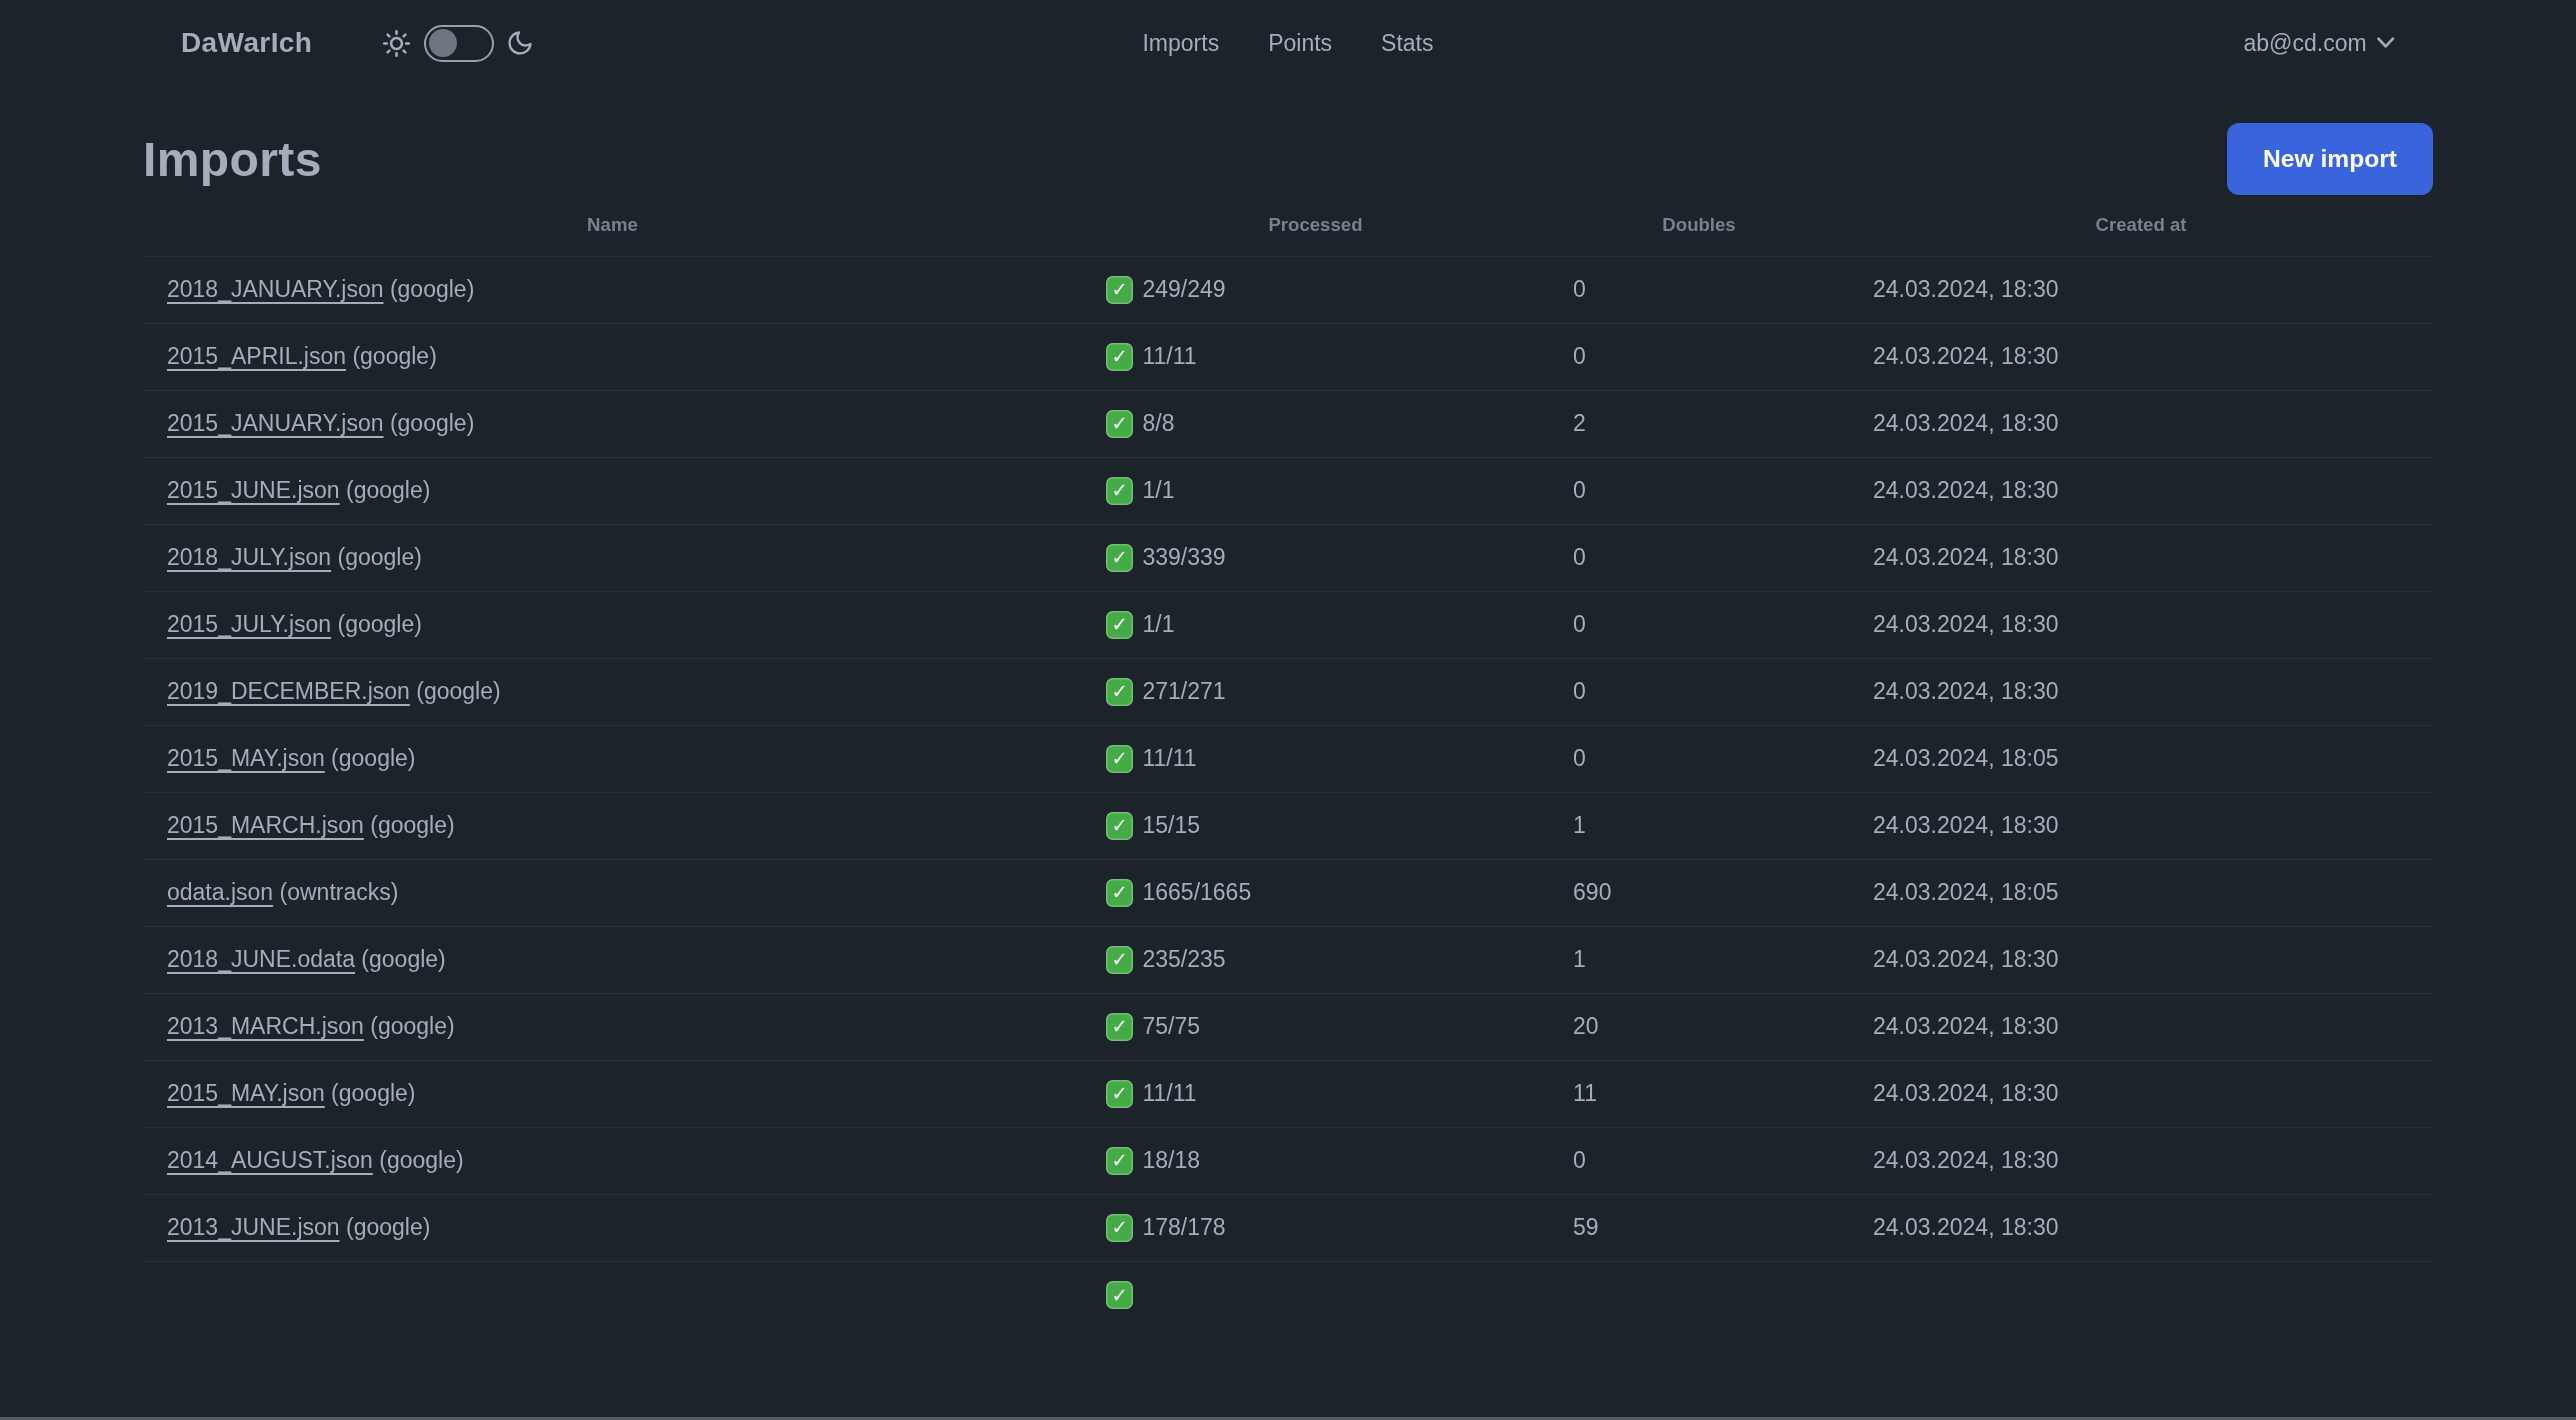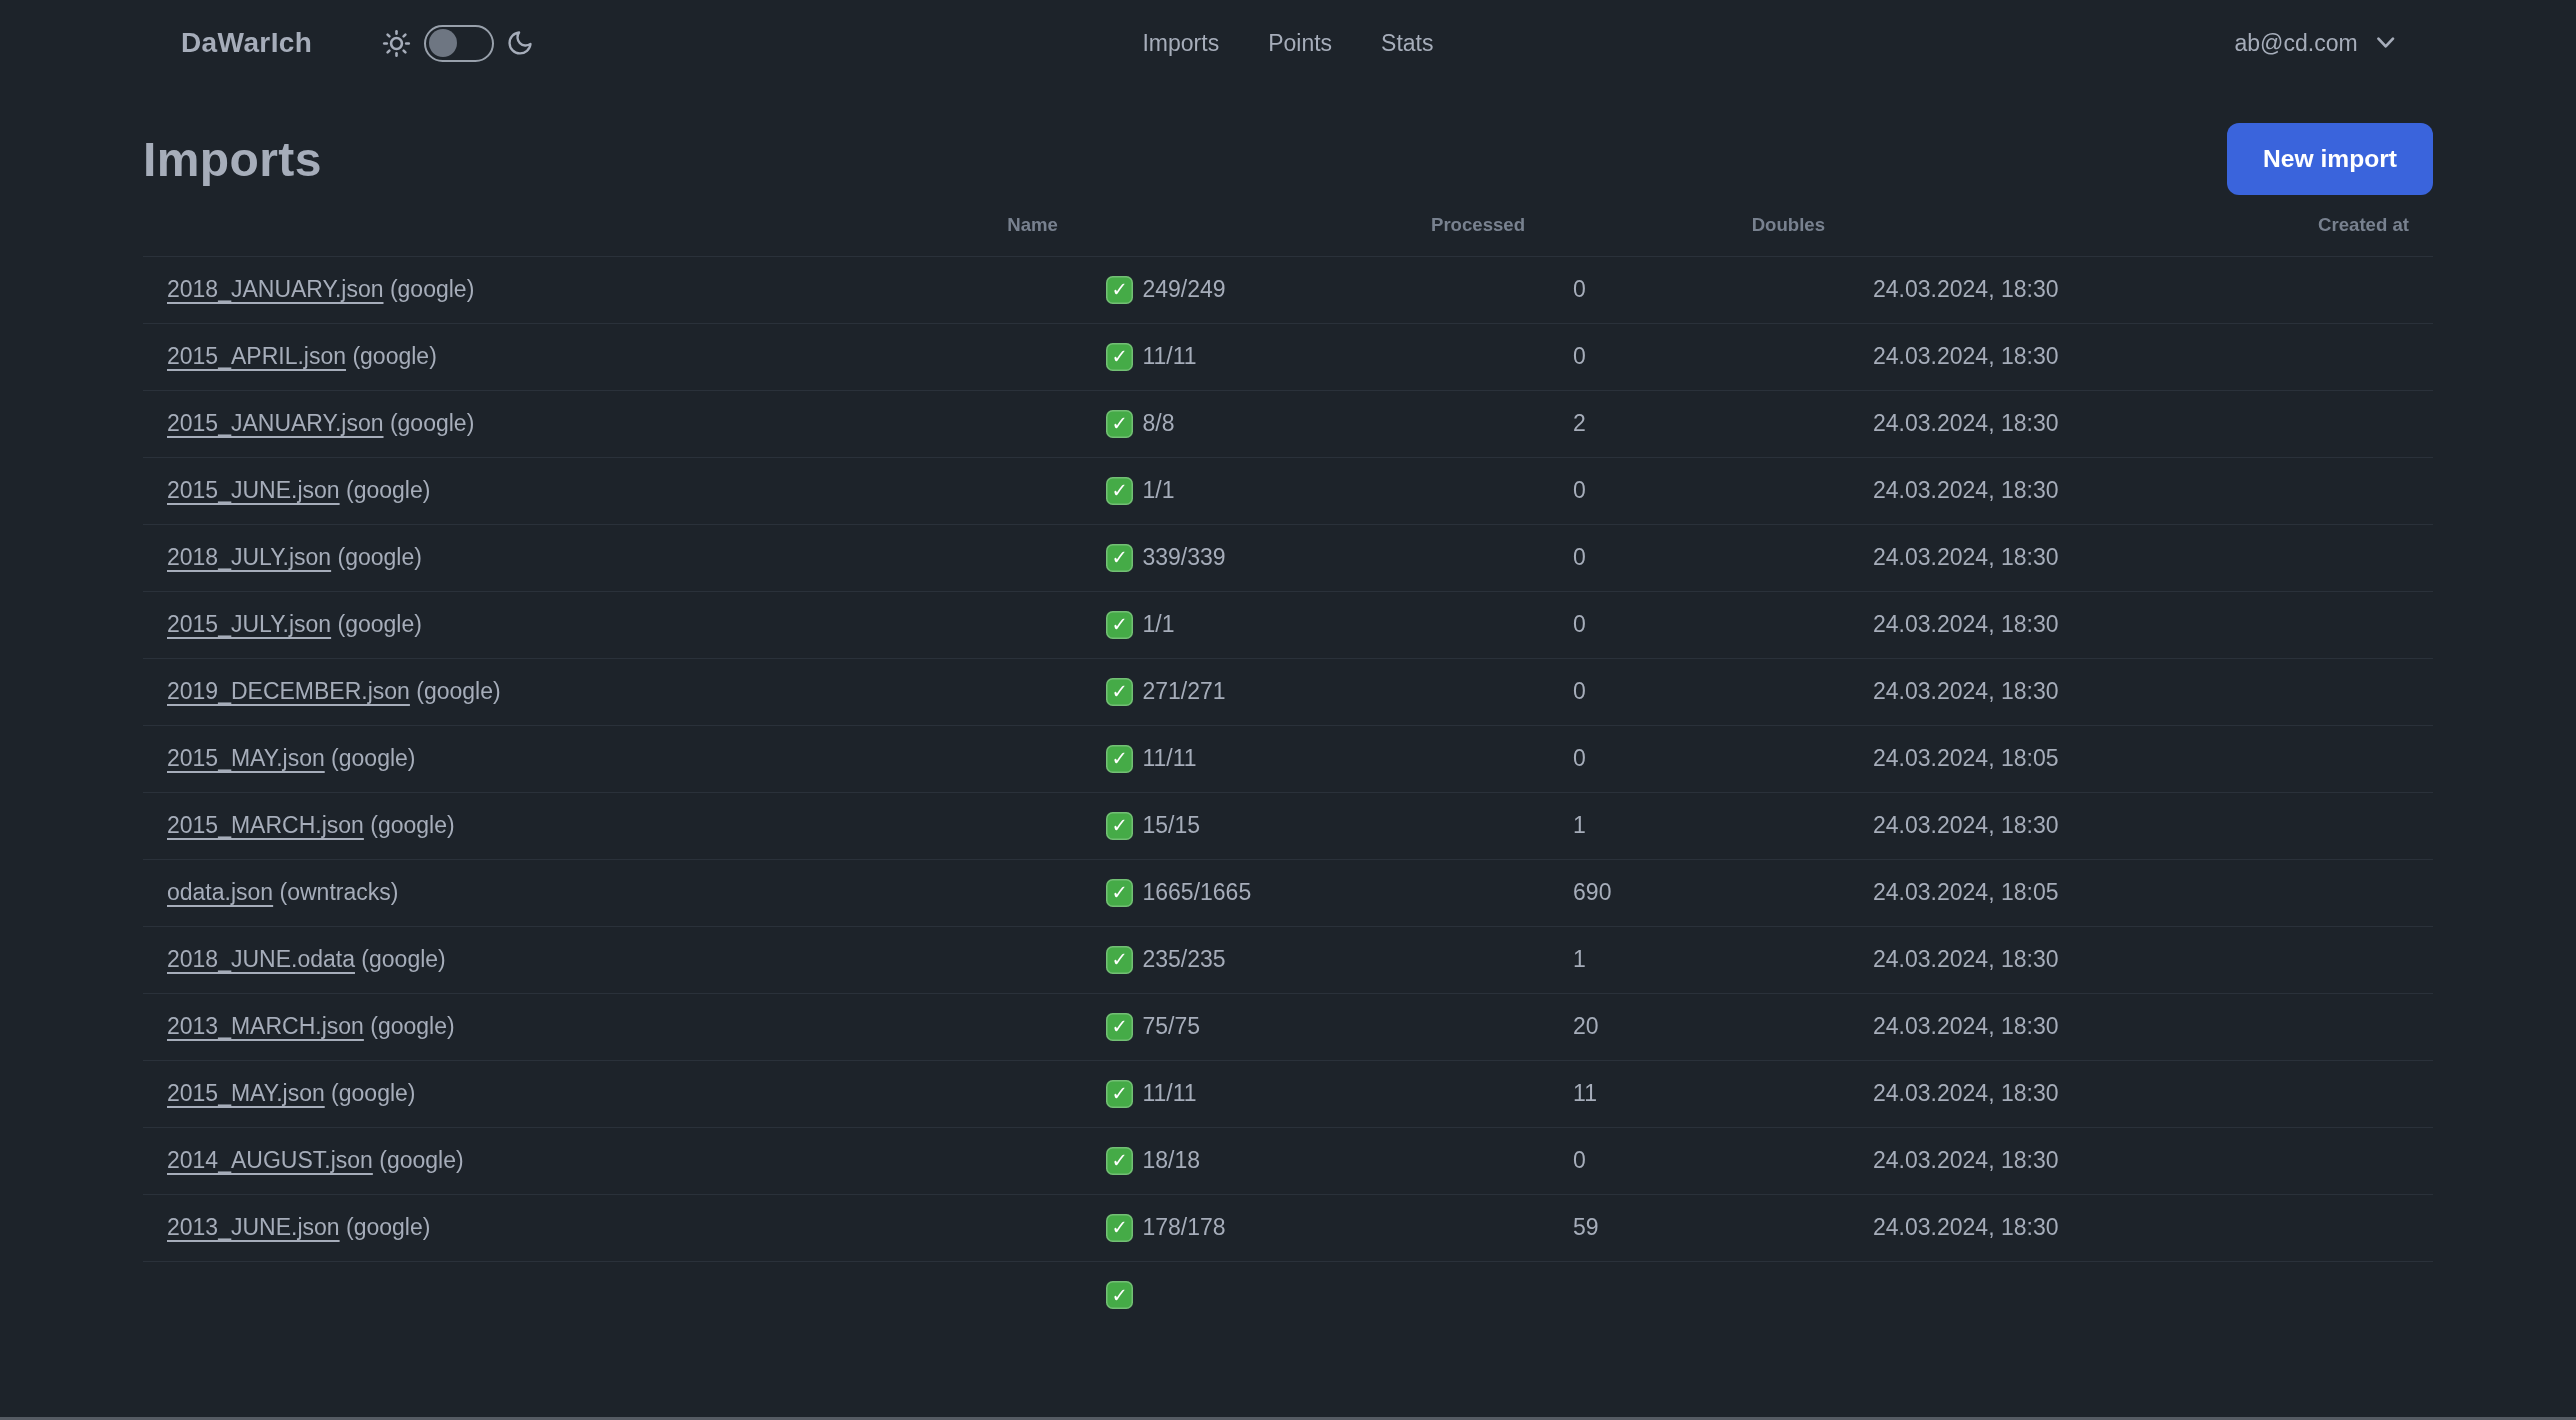--- a/index.html
+++ b/index.html
@@ -38,41 +38,41 @@
   }
   .toggle .knob{
     position:absolute;left:3px;top:2.2px;width:28px;height:28px;border-radius:50%;
     background:var(--knob);
   }
   .nav-center{
     position:absolute;left:50%;top:0;height:86px;transform:translateX(-50%);
     display:flex;align-items:center;gap:49px;
   }
   .nav-link{color:var(--text);font-size:23px;text-decoration:none;cursor:pointer;}
-  .nav-right{margin-left:auto;margin-right:181px;display:flex;align-items:center;gap:18px;cursor:pointer;}
+  .nav-right{margin-left:auto;margin-right:181px;display:flex;align-items:center;gap:9px;cursor:pointer;}
   .email{font-size:23px;color:var(--text);}
 
   
   .container{margin:0 143px;width:2290px;}
   .page-head{
     margin-top:37px;height:72px;
     display:flex;align-items:center;justify-content:space-between;
   }
   .page-title{font-size:48px;font-weight:bold;color:var(--text);letter-spacing:0.4px;}
   .btn-primary{
     height:72px;padding:11px 36px;border:none;border-radius:12px;
     background:var(--accent);color:#fff;font-size:24.6px;font-weight:600;
     font-family:inherit;cursor:pointer;display:inline-flex;align-items:center;
   }
 
   
   table{width:100%;border-collapse:collapse;table-layout:fixed;}
   col.c1{width:41%;}col.c2{width:20.4%;}col.c3{width:13.1%;}col.c4{width:25.5%;}
   thead th{
-    height:61px;text-align:right;vertical-align:middle;
+    height:61px;text-align:center;vertical-align:middle;
     padding:0 24px;font-size:18.6px;font-weight:bold;color:var(--muted);
   }
   tbody td{
     height:67px;vertical-align:middle;padding:0 24px;
     font-size:23px;color:var(--text);white-space:nowrap;overflow:hidden;
   }
   tbody tr{border-top:1.5px solid var(--divider);}
   a.file-link{color:var(--text);text-decoration:underline;text-underline-offset:4.5px;cursor:pointer;}
   .src{color:var(--text);}
   .processed-wrap{display:inline-flex;align-items:center;gap:9px;}

